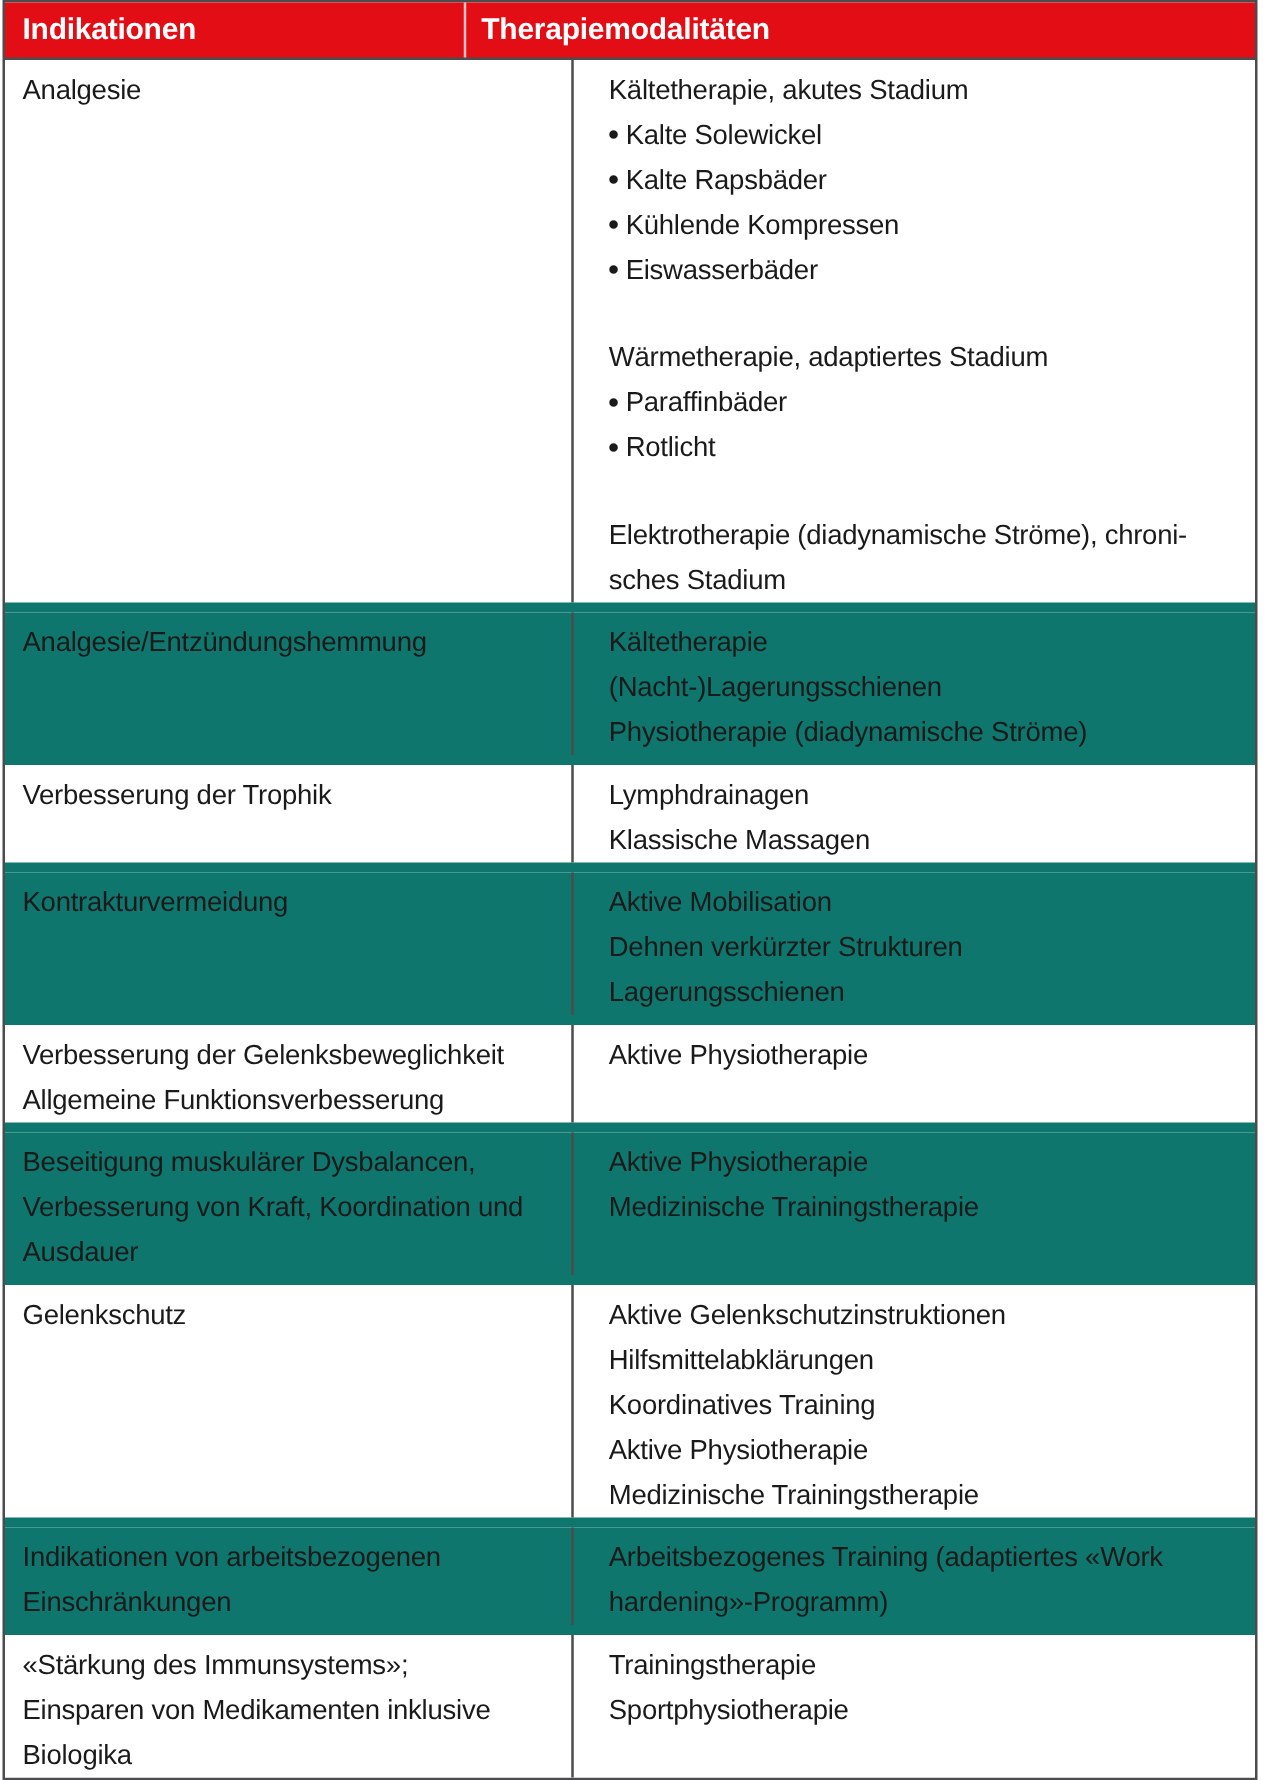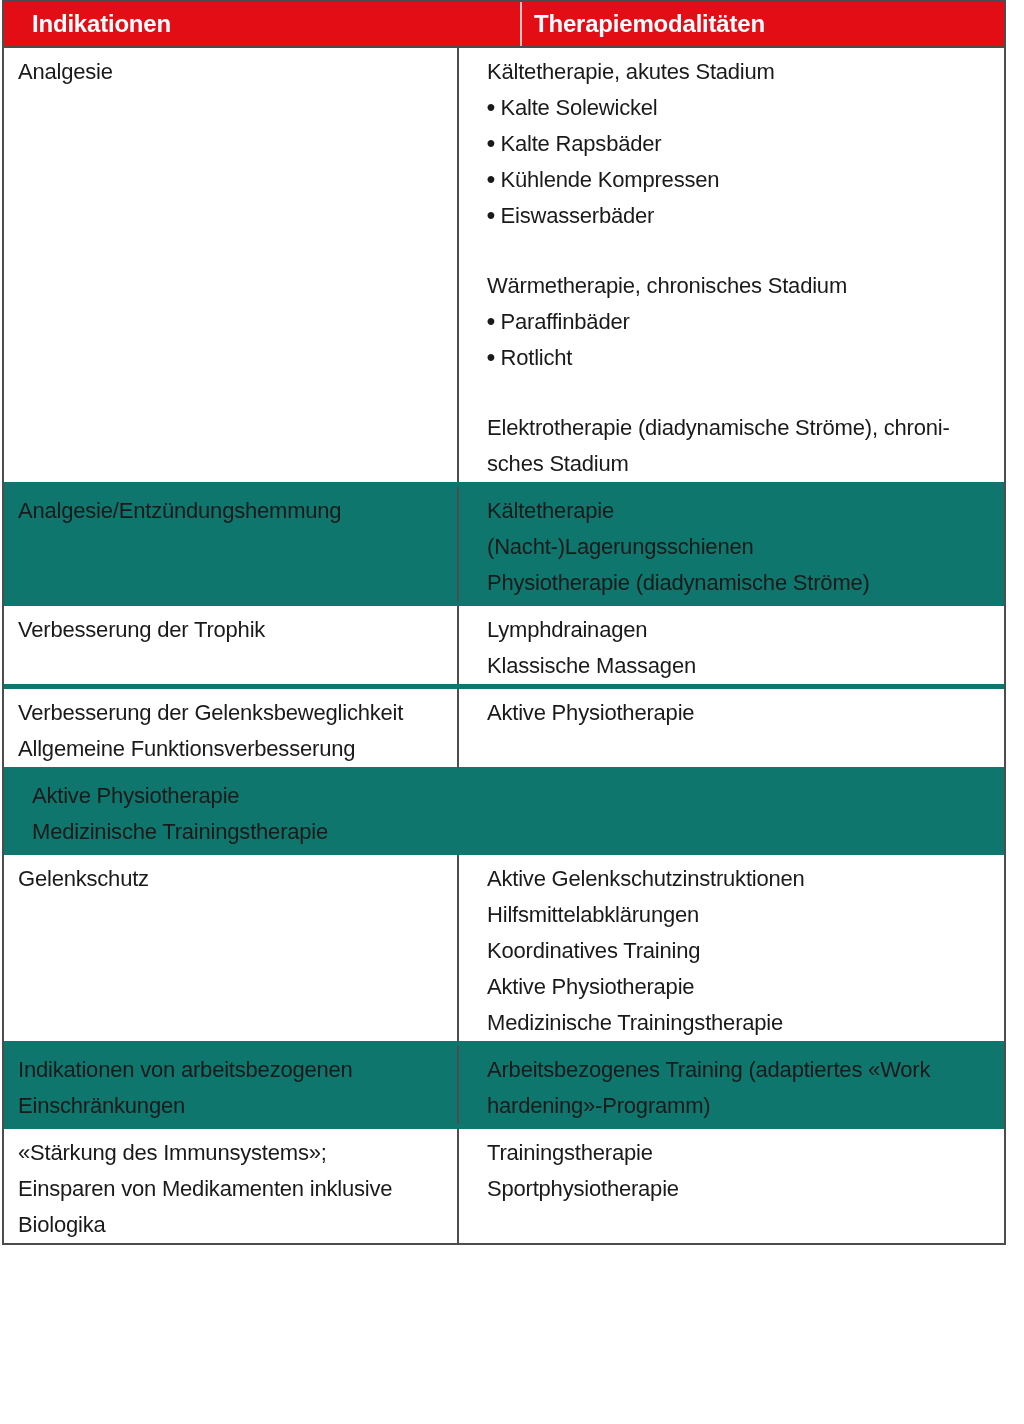--- a/index.html
+++ b/index.html
@@ -36,33 +36,33 @@
     align-items: center;
     font-size: 24px;
     font-weight: bold;
     letter-spacing: -0.2px;
     color: #ffffff;
     box-sizing: border-box;
     white-space: nowrap;
     overflow: hidden;
   }
   .th-left {
-    width: 518px;
-    padding-left: 28px;
+    width: 369px;
+    padding-left: 14px;
     border-right: 2px solid rgba(255,255,255,0.75);
   }
   .th-right {
     flex: 1;
     padding-left: 12px;
   }
   
   .row {
     display: flex;
     background: #ffffff;
-    border-bottom: 5px solid #0f766e;
+    border-bottom: 8px solid #0f766e;
   }
   .row:last-child { border-bottom: none; }
   .row.shaded { background: #0f766e; }
   .cell {
     box-sizing: border-box;
     padding: 6px 10px 0 14px;
     font-size: 22px;
     line-height: 36px;
     letter-spacing: -0.2px;
     overflow: hidden;
@@ -96,21 +96,21 @@
         <div class="cell cell-left">
           <div class="t-line">Analgesie</div>
         </div>
         <div class="cell cell-right">
           <div class="t-line">Kältetherapie, akutes Stadium</div>
           <div class="t-line"><span class="dot">•</span>Kalte Solewickel</div>
           <div class="t-line"><span class="dot">•</span>Kalte Rapsbäder</div>
           <div class="t-line"><span class="dot">•</span>Kühlende Kompressen</div>
           <div class="t-line"><span class="dot">•</span>Eiswasserbäder</div>
           <div class="gap"></div>
-          <div class="t-line">Wärmetherapie, chronisches Stadium</div>
+          <div class="t-line">Wärmetherapie, adaptiertes Stadium</div>
           <div class="t-line"><span class="dot">•</span>Paraffinbäder</div>
           <div class="t-line"><span class="dot">•</span>Rotlicht</div>
           <div class="gap"></div>
           <div class="t-line">Elektrotherapie (diadynamische Ströme), chroni-</div>
           <div class="t-line">sches Stadium</div>
         </div>
       </div>
       <div class="row shaded">
         <div class="cell cell-left">
           <div class="t-line">Analgesie/Entzündungshemmung</div>
@@ -123,30 +123,45 @@
       </div>
       <div class="row">
         <div class="cell cell-left">
           <div class="t-line">Verbesserung der Trophik</div>
         </div>
         <div class="cell cell-right">
           <div class="t-line">Lymphdrainagen</div>
           <div class="t-line">Klassische Massagen</div>
         </div>
       </div>
+      <div class="row shaded">
+        <div class="cell cell-left">
+          <div class="t-line">Kontrakturvermeidung</div>
+        </div>
+        <div class="cell cell-right">
+          <div class="t-line">Aktive Mobilisation</div>
+          <div class="t-line">Dehnen verkürzter Strukturen</div>
+          <div class="t-line">Lagerungsschienen</div>
+        </div>
+      </div>
       <div class="row">
         <div class="cell cell-left">
           <div class="t-line">Verbesserung der Gelenksbeweglichkeit</div>
           <div class="t-line">Allgemeine Funktionsverbesserung</div>
         </div>
         <div class="cell cell-right">
           <div class="t-line">Aktive Physiotherapie</div>
         </div>
       </div>
       <div class="row shaded">
+        <div class="cell cell-left">
+          <div class="t-line">Beseitigung muskulärer Dysbalancen,</div>
+          <div class="t-line">Verbesserung von Kraft, Koordination und</div>
+          <div class="t-line">Ausdauer</div>
+        </div>
         <div class="cell cell-right">
           <div class="t-line">Aktive Physiotherapie</div>
           <div class="t-line">Medizinische Trainingstherapie</div>
         </div>
       </div>
       <div class="row">
         <div class="cell cell-left">
           <div class="t-line">Gelenkschutz</div>
         </div>
         <div class="cell cell-right">

